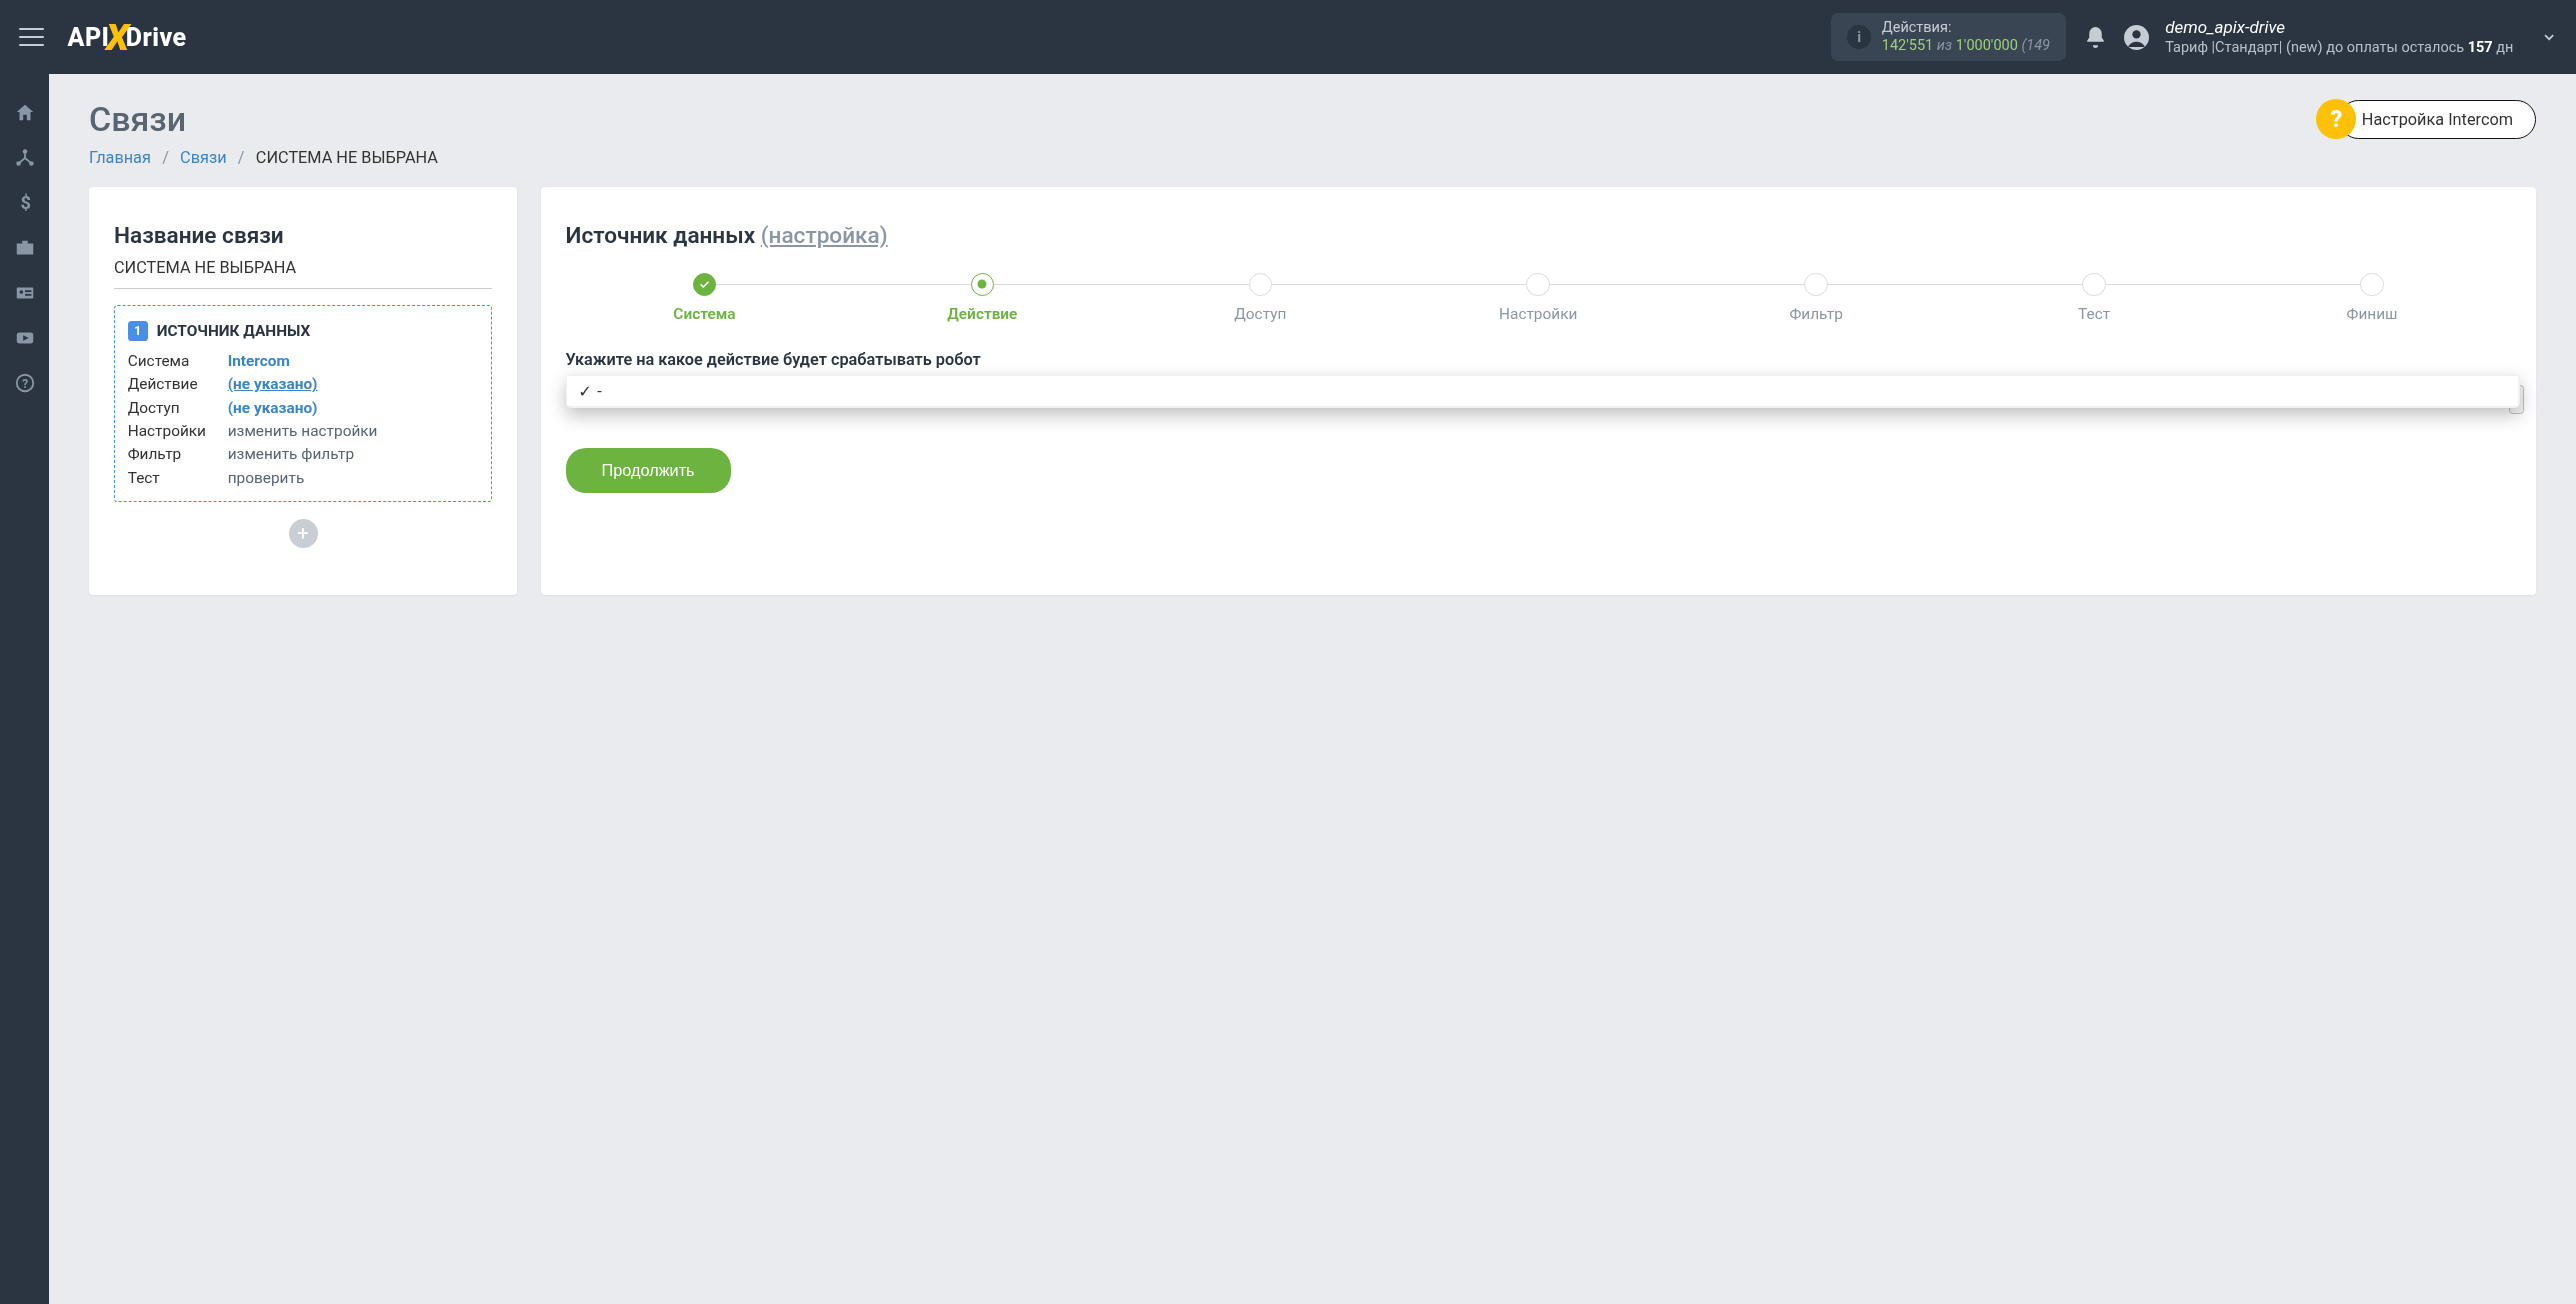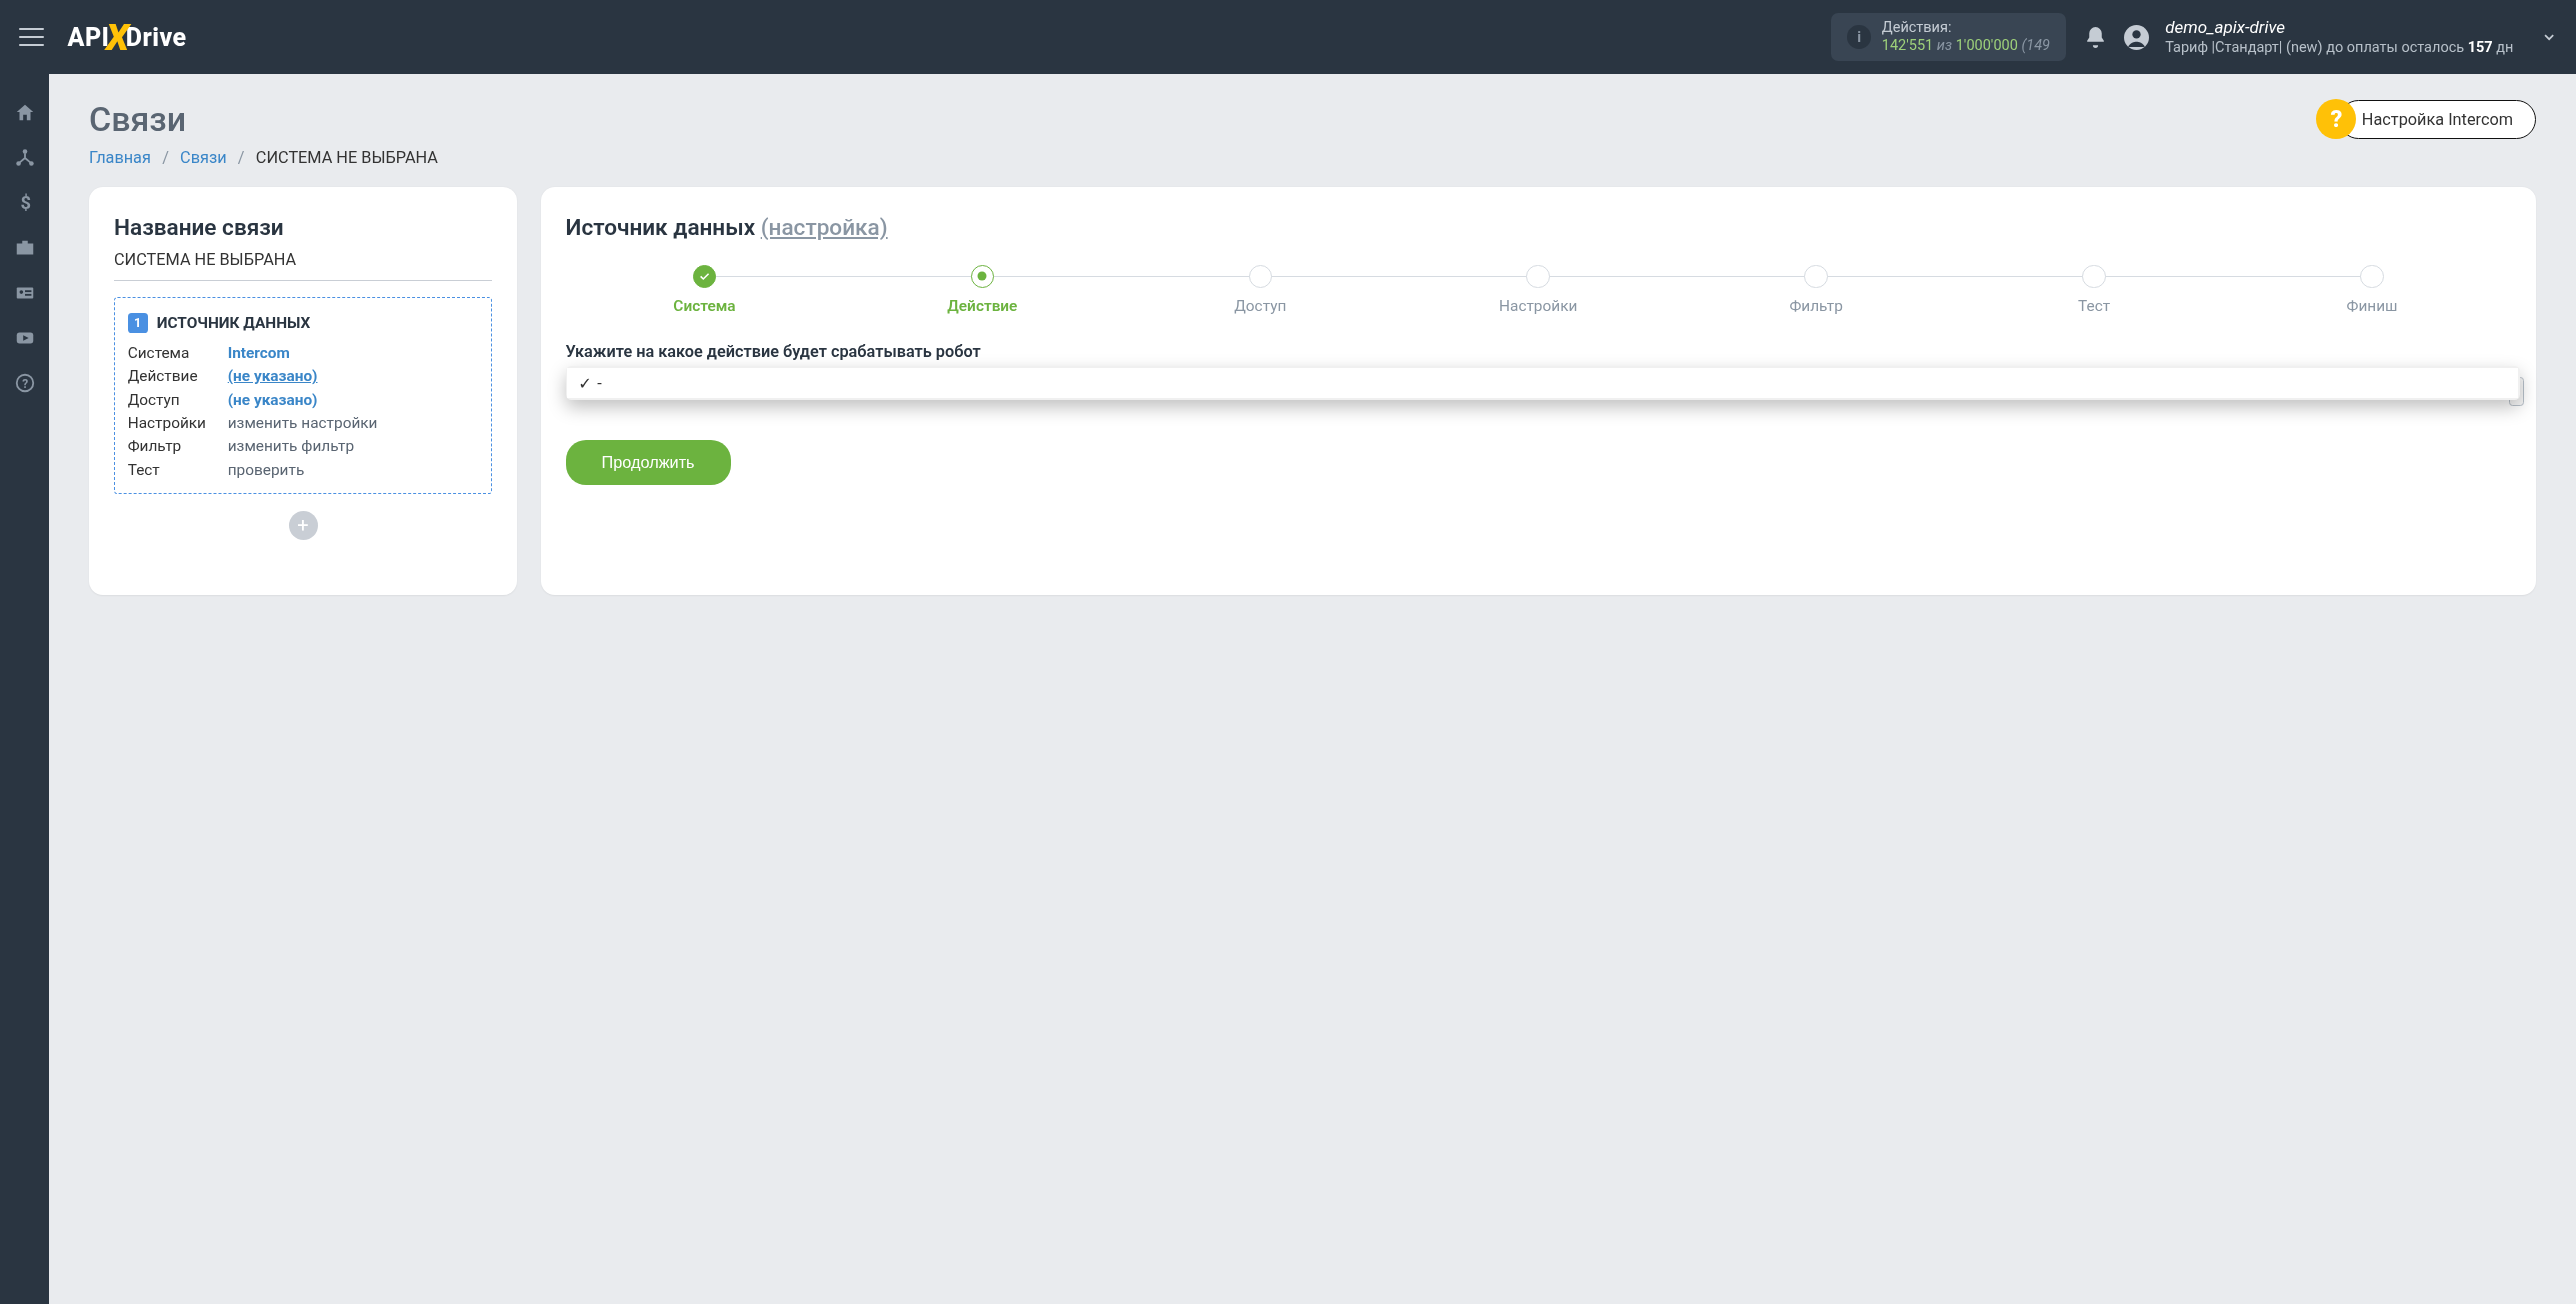--- a/index.html
+++ b/index.html
@@ -100,21 +100,21 @@
 
     .breadcrumb {
       margin-top: 9px; font-size: 16.3px; color: #3a86c8;
     }
     .breadcrumb a { color: #3a86c8; text-decoration: none; }
     .breadcrumb .sep { color: #8a96a3; margin: 0 7.2px; }
     .breadcrumb .current { color: #333; }
 
     .cards-row { display: flex; gap: 23.5px; margin-top: 20px; }
     .card {
-      background: #fff; border-radius: 14px; padding: 27px 25px;
+      background: #fff; border-radius: 4px; padding: 35px 25px;
       box-shadow: 0 0.9px 1.8px rgba(0,0,0,0.06);
     }
     .card.left { width: 428px; flex-shrink: 0; }
     .card.right { flex: 1; position: relative; min-height: 408px; }
     .card-h { font-size: 22.6px; font-weight: 600; color: #2a3541; }
     .card-sub { border-bottom: 0.9px solid #c9ced5; padding: 9px 0 11px; font-size: 16.3px; color: #333; }
 
     .dashed-box {
       border: 1.8px dashed #4a90e2; border-radius: 3.6px;
       margin-top: 16.3px; padding: 14.5px 12.7px;

